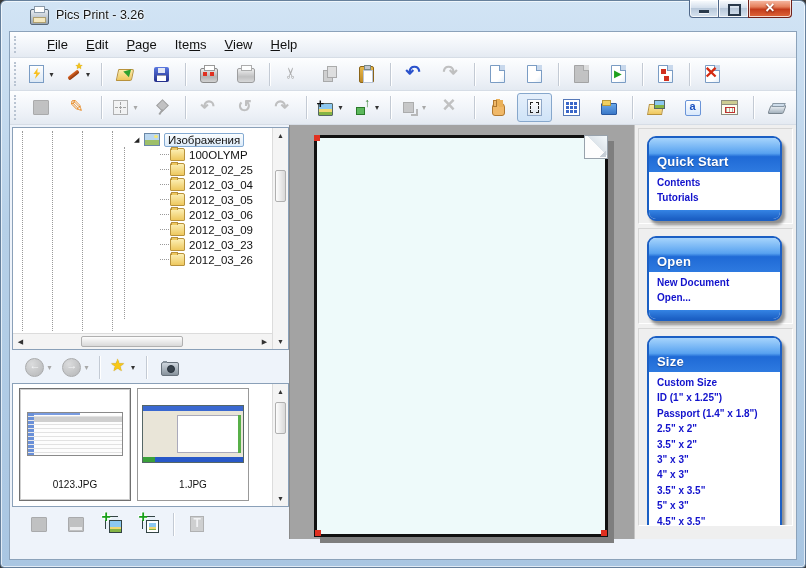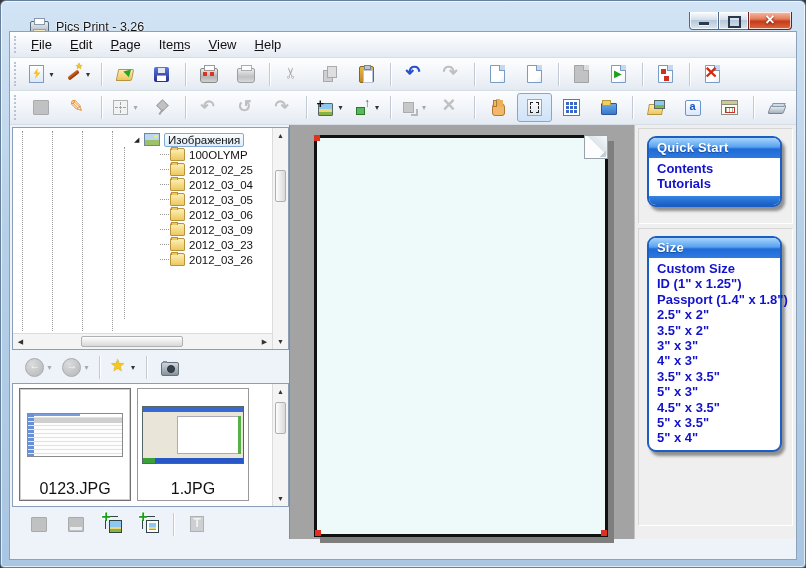--- a/index.html
+++ b/index.html
@@ -1,39 +1,39 @@
 <!DOCTYPE html>
 <html><head>
 <meta charset="utf-8">
 <style>
   html,body{margin:0;padding:0;background:#3a3a3a;font-family:"Liberation Sans",sans-serif;}
   #stage{width:806px;height:568px;position:relative;overflow:hidden;}
   
   #win{position:absolute;inset:0;background:linear-gradient(#d2e4f5,#b6d0e8 40%,#a9c6e2);
        border:1px solid #66809c;border-radius:6px 6px 4px 4px;box-sizing:border-box;
        box-shadow:inset 0 0 0 1px rgba(255,255,255,.65);}
-  #titlebar{position:absolute;left:0;top:12px;right:0;height:30px;}
+  #titlebar{position:absolute;left:0;top:0;right:0;height:30px;}
   .app-icon{position:absolute;left:29px;top:8px;width:17px;height:14px;background:linear-gradient(#e8edf2,#9aa6b2);border:1px solid #5a6a7a;border-radius:2px;}
   .app-icon::before{content:"";position:absolute;left:3px;top:-4px;width:9px;height:5px;background:#fff;border:1px solid #8a9aaa;}
   .app-icon::after{content:"";position:absolute;left:2px;bottom:1px;width:11px;height:4px;background:#f4e8c0;border:1px solid #b0a070;}
   .title-text{position:absolute;left:55px;top:7px;font-size:12.5px;color:#151515;text-shadow:0 0 3px #fff,0 1px 1px #fff;}
   #winbtns{position:absolute;right:13px;top:-1px;display:flex;}
   .winbtn{height:18px;position:relative;border:1px solid #50688a;border-top:none;box-sizing:border-box;
           background:linear-gradient(#fbfdff,#d4dfec 45%,#b8c8da 50%,#d8e4f0);box-shadow:inset 0 0 0 1px rgba(255,255,255,.75);}
   .winbtn.min{width:30px;border-radius:0 0 0 4px;}
   .winbtn.max{width:29px;border-left:none;border-right:none;}
   .winbtn.min::before{content:"";position:absolute;left:9px;bottom:4px;width:10px;height:3px;background:#2a3a4c;box-shadow:0 1px 0 rgba(255,255,255,.7);}
   .winbtn.max::before{content:"";position:absolute;left:9px;top:4px;width:9px;height:8px;border:2px solid #2a3a4c;box-shadow:0 1px 0 rgba(255,255,255,.6);}
   .winbtn.close{width:44px;border-radius:0 0 4px 0;background:linear-gradient(#f7bca8,#e5805c 40%,#c33c1c 55%,#e0663a);border-color:#70201a;}
   .winbtn.close::before{content:"×";position:absolute;left:0;right:0;top:-1px;text-align:center;color:#fff;font-weight:bold;font-size:16px;text-shadow:0 1px 2px #701808;}
   
   #client{position:absolute;left:8px;right:8px;top:30px;bottom:7px;background:#eef3fa;border:1px solid #8ba2ba;box-sizing:border-box;overflow:hidden;}
   .bar{position:relative;box-sizing:border-box;width:100%;background:linear-gradient(#fdfeff,#edf1f7 70%,#e4eaf2);border-bottom:1px solid #d6dde6;}
   .bar::before{content:"";position:absolute;left:4px;top:4px;bottom:4px;width:3px;border-left:2px dotted #b9c4d2;}
-  #menubar{height:26px;display:flex;align-items:center;padding-left:12px;font-size:13px;}
+  #menubar{height:26px;display:flex;align-items:center;padding-left:28px;font-size:13px;}
   .menu-item{padding:3px 9px;color:#111;border-radius:2px;}
   .menu-item .u{text-decoration:underline;}
   #toolbar1{height:33px;display:flex;align-items:center;padding-left:12px;}
   #toolbar2{height:34px;display:flex;align-items:center;padding-left:12px;}
   
   .tbtn{height:27px;min-width:27px;display:inline-flex;align-items:center;justify-content:center;
         padding:0 3px;margin:0 1px;position:relative;border:1px solid transparent;border-radius:3px;}
   .tbtn.grp{margin-left:11px;}
   .tbtn.grp::before{content:"";position:absolute;left:-7px;top:2px;bottom:2px;width:1px;background:#c3cad4;box-shadow:1px 0 0 #fff;}
   .tbtn.on{background:linear-gradient(#e6f0fb,#cfe3f8);border-color:#86a7cc;}
@@ -156,42 +156,42 @@
   .tprev.spreadsheet-screenshot{width:94px;height:42px;border:1px solid #8a8a8a;
      background:linear-gradient(90deg,#7a9ce0 0 55%,#fff 55%) 0 0/100% 2px no-repeat,
        linear-gradient(#cfcfcf 0 100%) 0 4px/100% 5px no-repeat,
        repeating-linear-gradient(#fdfdfd 0 3px,#e2e2e2 3px 4px);}
   .tprev.spreadsheet-screenshot::before{content:"";position:absolute;left:0;top:0;bottom:0;width:6px;background:repeating-linear-gradient(#6a90d8 0 3px,#e8e8e8 3px 4px);}
   .tprev.window-screenshot{width:100px;height:56px;border:1px solid #566;background:
        linear-gradient(#3a68d0 0 100%) 0 0/100% 5px no-repeat,
        linear-gradient(90deg,#3aa03a 0 12px,#2858c8 12px) 0 100%/100% 5px no-repeat,#e9e5d8;}
   .tprev.window-screenshot::before{content:"";position:absolute;left:34px;top:9px;right:4px;bottom:9px;background:#fff;border:1px solid #aab;}
   .tprev.window-screenshot::after{content:"";position:absolute;right:2px;top:9px;bottom:9px;width:3px;background:#58b048;}
-  .tname{font-size:16px;color:#111;margin-bottom:2px;}
+  .tname{font-size:10px;color:#111;margin-bottom:10px;}
   
   #canvas{position:absolute;left:279px;top:0;width:345px;bottom:0;background:#a3a3a3;border-left:1px solid #8a8a8a;box-sizing:border-box;}
   #page{position:absolute;left:24px;top:10px;width:288px;height:396px;background:#eefafa;border:3px solid #101010;box-shadow:6px 6px 0 #7e7e7e;}
   .cm{position:absolute;width:6px;height:6px;background:#e03020;}
   .cm.tl{left:-3px;top:-3px;} .cm.tr{right:-3px;top:-3px;} .cm.bl{left:-2px;bottom:-2px;} .cm.br{right:-2px;bottom:-2px;}
   #fold{position:absolute;right:-3px;top:-3px;width:22px;height:22px;border:1px solid #98a2ac;
         background:linear-gradient(45deg,#fdfdfd 55%,#dde4ea 56%,#f4f9fc);}
   #fold::after{content:"";position:absolute;right:1px;bottom:1px;width:7px;height:7px;background:linear-gradient(315deg,#c6ced6 50%,transparent 50%);}
   
   #taskpane{position:absolute;left:624px;right:0;top:0;bottom:0;background:#efefef;border-left:1px solid #c4c4c4;
             display:flex;flex-direction:column;box-sizing:border-box;padding:1px 2px;}
   .tp-section{margin:2px 1px;border:1px solid #d6d6d6;border-bottom-color:#fff;border-right-color:#fff;
               background:#efefef;box-sizing:border-box;padding:7px 10px 0 8px;}
   .tp-section.fixed{height:96px;}
   .tp-section.grow{flex:1;overflow:hidden;margin-bottom:12px;}
   .card{position:relative;background:#fff;border:2px solid #1b5fc4;border-radius:9px;box-shadow:3px 4px 3px rgba(0,0,0,.4);}
-  .card-header{padding:2px 8px 3px;font-weight:bold;color:#fff;font-size:13px;letter-spacing:.2px;
+  .card-header{padding:16px 8px 3px;font-weight:bold;color:#fff;font-size:13px;letter-spacing:.2px;
                background:linear-gradient(#a6d4fc,#58a2f0 45%,#1f6ad6 55%,#2e7ae0);border-radius:7px 7px 0 0;text-shadow:0 1px 1px #1a4a9a;}
   .card-body{padding:3px 8px 4px;}
   .card-bottom{height:9px;background:linear-gradient(#3584e4,#1b5fc4);border-radius:0 0 7px 7px;}
-  .tp-link{color:#1212cc;font-weight:bold;font-size:13px;line-height:15.4px;cursor:pointer;white-space:nowrap;}
+  .tp-link{color:#1212cc;font-weight:bold;font-size:10px;line-height:15.4px;cursor:pointer;white-space:nowrap;}
   
   #statusbar{position:absolute;left:0;right:0;bottom:0;height:20px;background:linear-gradient(#f4f4f4,#e9e9e9);
              border-top:1px solid #d4d4d4;font-size:12.5px;color:#111;}
   #statusbar .stext{position:absolute;left:8px;top:2px;}
   .sdiv{position:absolute;top:2px;bottom:2px;width:1px;background:#d0d0d0;box-shadow:1px 0 0 #fff;}
   #grip{position:absolute;right:2px;bottom:2px;width:3px;height:3px;background:#9aa4ae;
         box-shadow:-4px 4px 0 #9aa4ae,0 4px 0 #9aa4ae,-8px 8px 0 #9aa4ae,-4px 8px 0 #9aa4ae,0 8px 0 #9aa4ae;transform:translateY(-8px);}
 </style>
 </head>
 <body>
@@ -471,20 +471,30 @@
             <div class="tp-section fixed">
               <div class="card">
                 <div class="card-header">Quick Start</div>
                 <div class="card-body">
                   <div class="tp-link">Contents</div>
                   <div class="tp-link">Tutorials</div>
                 </div>
                 <div class="card-bottom"></div>
               </div>
             </div>
+            <div class="tp-section fixed">
+              <div class="card">
+                <div class="card-header">Open</div>
+                <div class="card-body">
+                  <div class="tp-link">New Document</div>
+                  <div class="tp-link">Open...</div>
+                </div>
+                <div class="card-bottom"></div>
+              </div>
+            </div>
             <div class="tp-section grow">
               <div class="card">
                 <div class="card-header">Size</div>
                 <div class="card-body">
                   <div class="tp-link">Custom Size</div>
                   <div class="tp-link">ID (1" x 1.25")</div>
                   <div class="tp-link">Passport (1.4" x 1.8")</div>
                   <div class="tp-link">2.5" x 2"</div>
                   <div class="tp-link">3.5" x 2"</div>
                   <div class="tp-link">3" x 3"</div>

